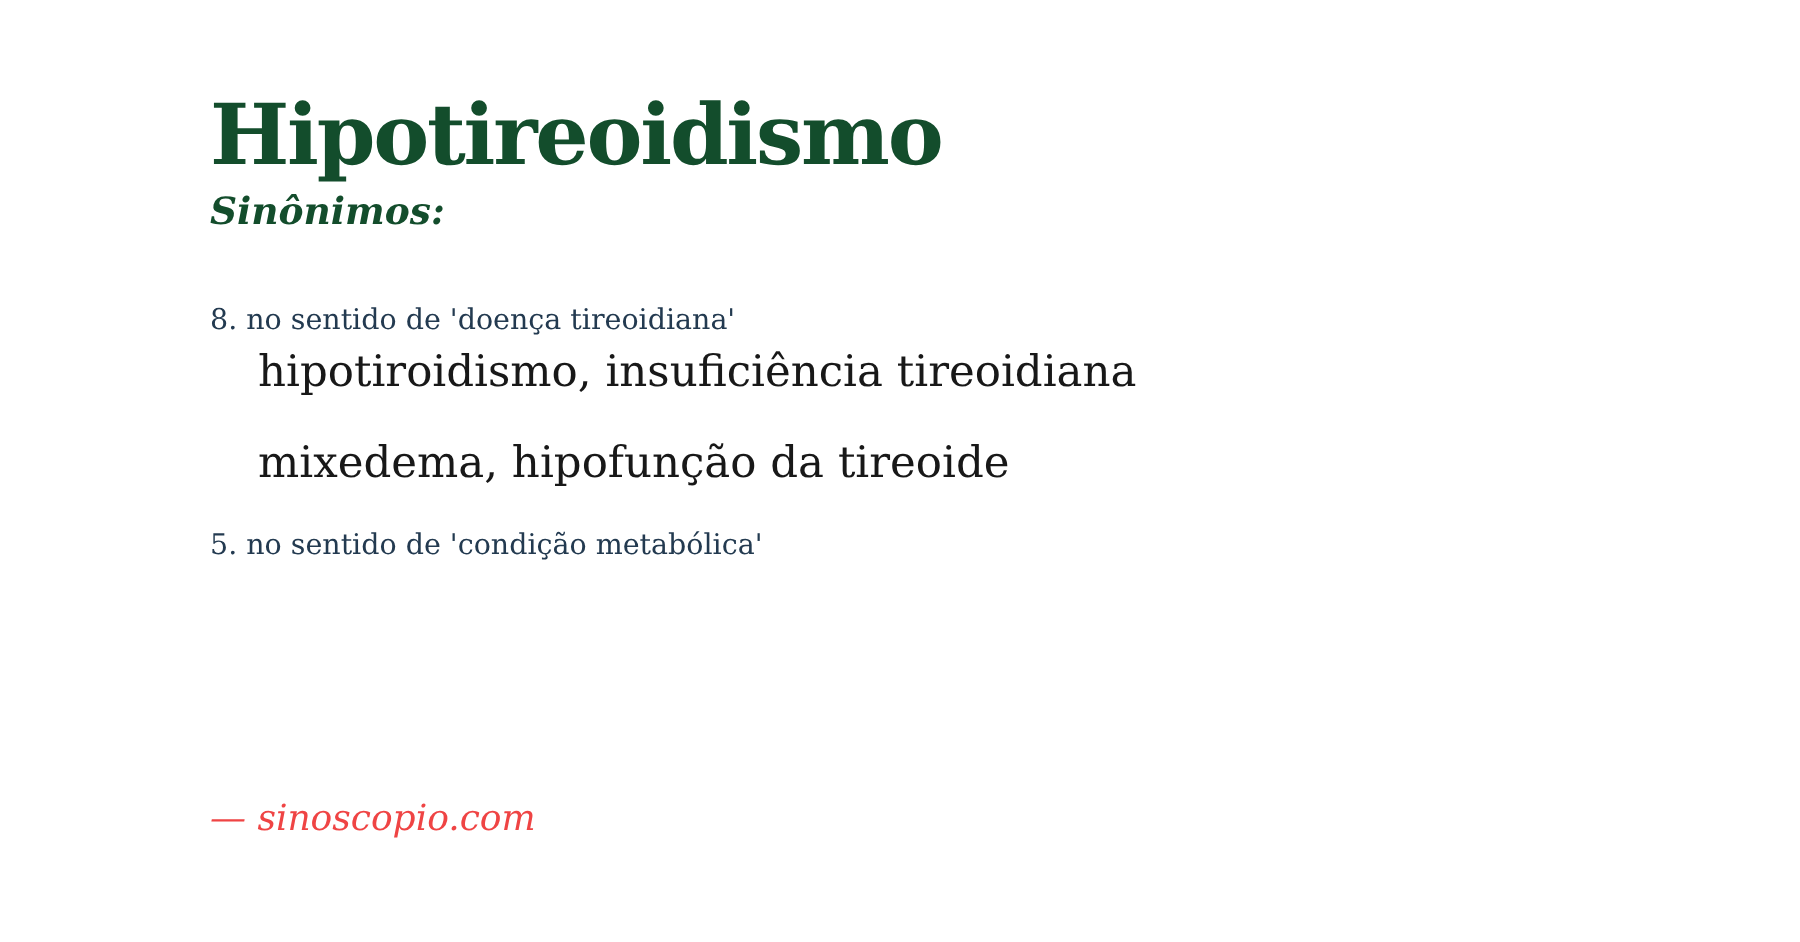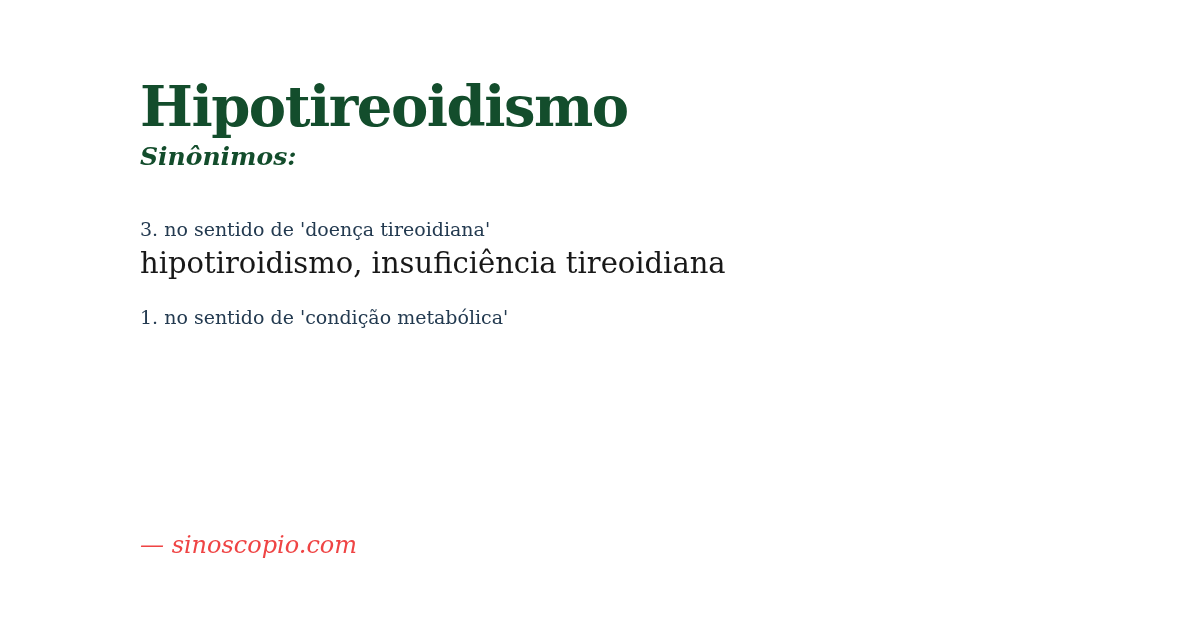--- a/index.html
+++ b/index.html
@@ -15,21 +15,21 @@
   }
   .card {
     position: relative;
     width: 1200px;
     height: 628px;
     background: #ffffff;
   }
   .content {
     position: absolute;
     left: 140px;
-    top: 16px;
+    top: 0;
     right: 60px;
   }
   .title {
     margin: 58px 0 0 0;
     font-size: 56px;
     line-height: 1.15;
     font-weight: bold;
     color: #134d2c;
     letter-spacing: -1.5px;
   }
@@ -50,20 +50,21 @@
   .entry-label {
     font-size: 19px;
     line-height: 1.25;
     color: #233a50;
   }
   .entry-syns {
     font-size: 29px;
     line-height: 1.25;
     margin-top: 3px;
     color: #181818;
+    margin-left: 32px;
   }
   .attribution {
     position: absolute;
     left: 140px;
     top: 531px;
     font-size: 24px;
     font-style: italic;
     color: #ef4444;
   }
 </style>
@@ -73,28 +74,29 @@
 <div class="card">
   <div class="content">
 
     <h1 class="title">Hipotireoidismo</h1>
 
     <div class="subtitle">Sinônimos:</div>
 
     <div class="entries">
 
       <div class="entry">
-        <div class="entry-label">3. no sentido de 'doença tireoidiana'</div>
+        <div class="entry-label">8. no sentido de 'doença tireoidiana'</div>
         <div class="entry-syns">hipotiroidismo, insuficiência tireoidiana</div>
       </div>
 
       <div class="entry">
+        <div class="entry-syns">mixedema, hipofunção da tireoide</div>
       </div>
 
       <div class="entry">
-        <div class="entry-label">1. no sentido de 'condição metabólica'</div>
+        <div class="entry-label">5. no sentido de 'condição metabólica'</div>
       </div>
 
     </div>
   </div>
 
   <div class="attribution">— sinoscopio.com</div>
 </div>
 
 </body></html>

